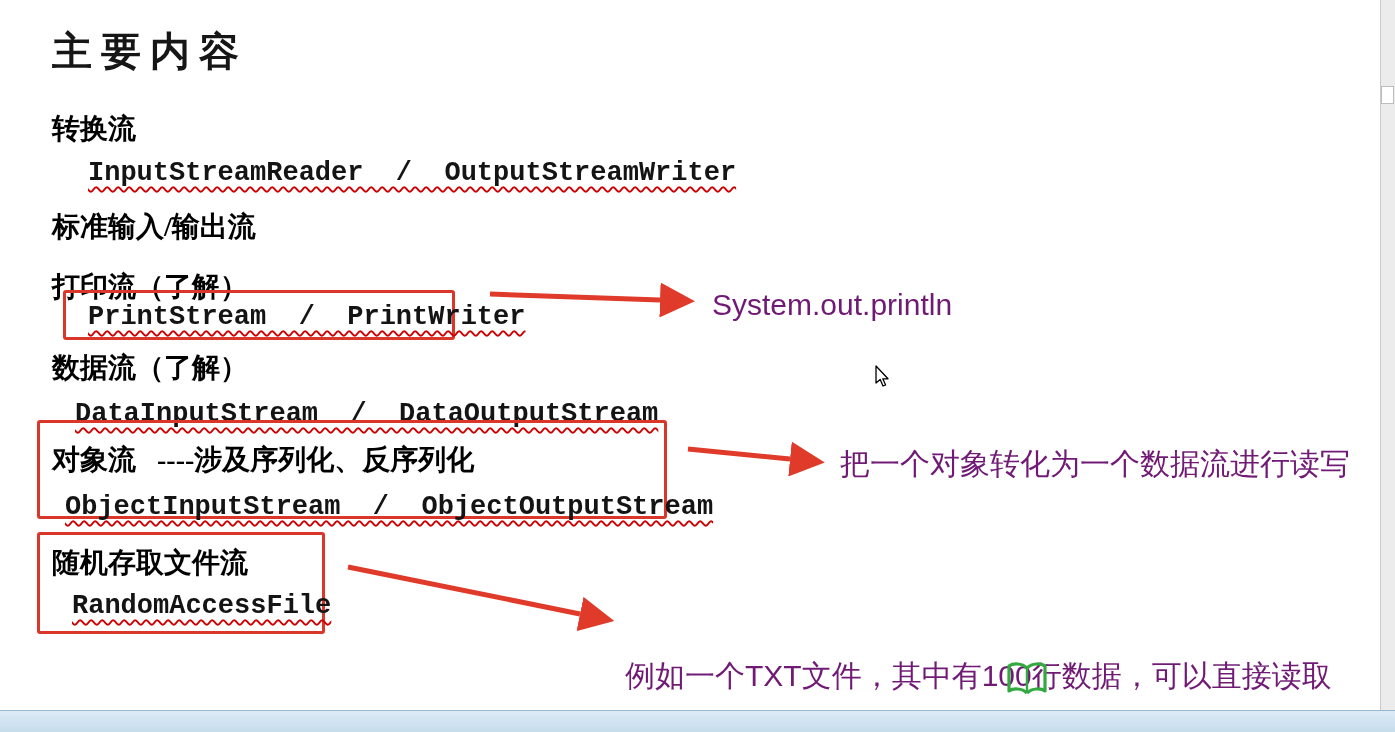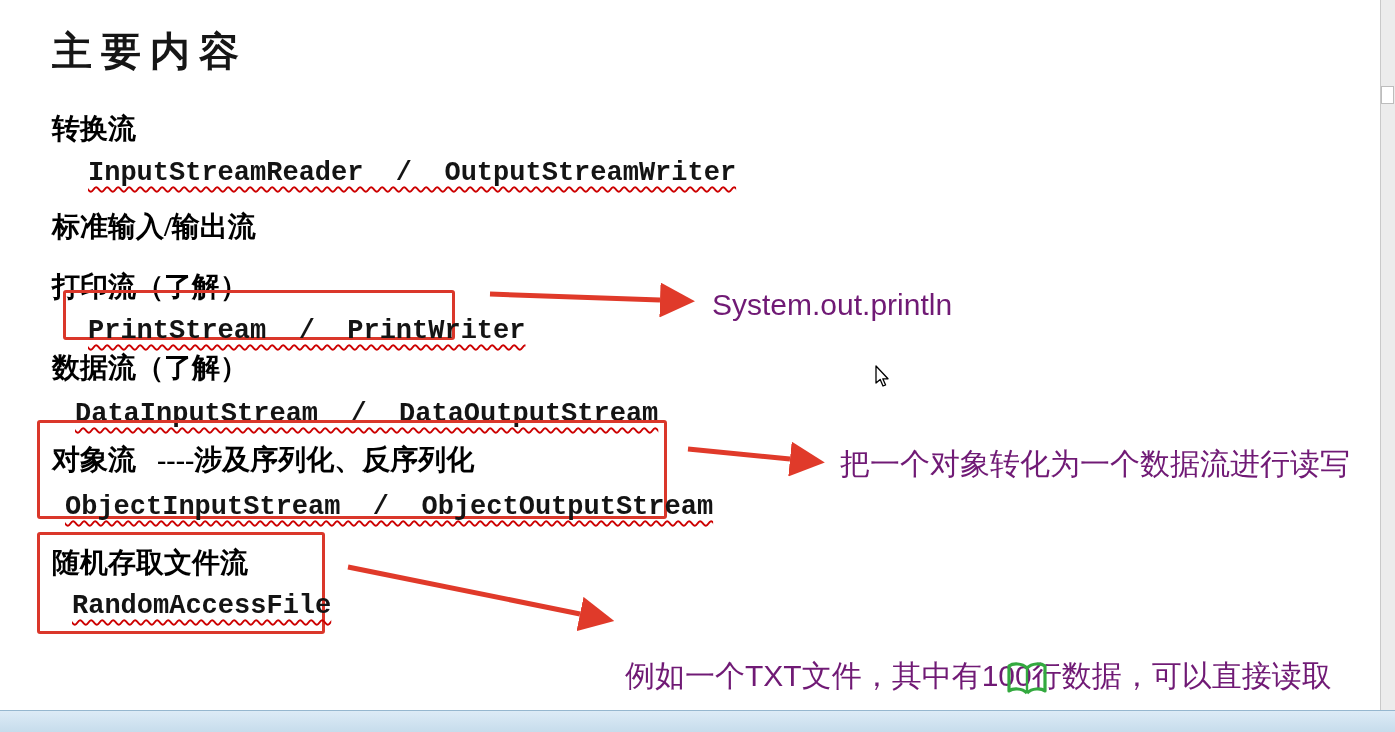--- a/index.html
+++ b/index.html
@@ -65,21 +65,21 @@
 <div class="abs h" style="left:52px; top:110px;">转换流</div>
 
 <div class="abs code" style="left:88px; top:158px;">InputStreamReader  /  OutputStreamWriter</div>
 
 <div class="abs h" style="left:52px; top:208px;">标准输入/输出流</div>
 
 <div class="abs h" style="left:52px; top:268px;">打印流（了解）</div>
 
 <div class="abs redbox" style="left:63px; top:290px; width:392px; height:50px;"></div>
 
-<div class="abs code" style="left:88px; top:316px;">PrintStream  /  PrintWriter</div>
+<div class="abs code" style="left:88px; top:302px;">PrintStream  /  PrintWriter</div>
 
 <div class="abs h" style="left:52px; top:349px;">数据流（了解）</div>
 
 <div class="abs code" style="left:75px; top:399px;">DataInputStream  /  DataOutputStream</div>
 
 <div class="abs redbox" style="left:37px; top:420px; width:630px; height:99px;"></div>
 
 <div class="abs h" style="left:52px; top:441px;">对象流   ----涉及序列化、反序列化</div>
 
 <div class="abs code" style="left:65px; top:492px;text-align:right;">ObjectInputStream  /  ObjectOutputStream</div>

